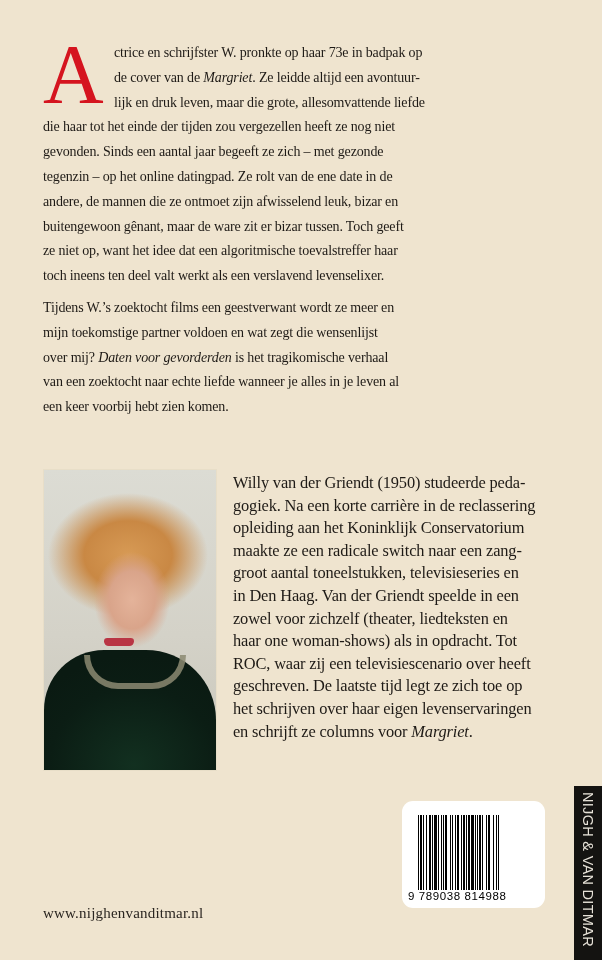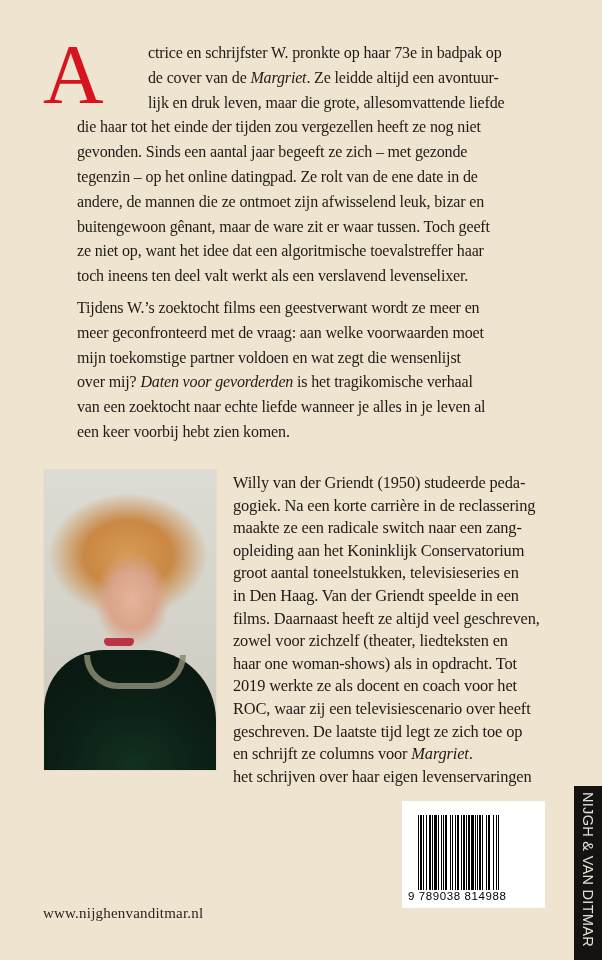--- a/index.html
+++ b/index.html
@@ -4,21 +4,21 @@
   <style>
     html, body { margin: 0; padding: 0; }
     body {
       width: 602px; height: 960px; position: relative; overflow: hidden;
       background: #efe4cf;
       font-family: "Liberation Serif", "DejaVu Serif", serif;
       color: #1e1a16;
     }
     .para {
       position: absolute; left: 43px; width: 520px;
-      font-size: 16px; line-height: 24.8px; letter-spacing: -0.15px; margin-left: 34px;
+      font-size: 14px; line-height: 24.8px; letter-spacing: -0.15px;
     }
     .para .line { display: block; white-space: nowrap; }
     #p1 { top: 41px; }
     #p2 { top: 296px; }
     .dropcap {
       position: absolute; left: 43px; top: 40px;
       font-size: 84px; line-height: 70px; color: #d5141f;
       font-family: "Liberation Serif", "DejaVu Serif", serif;
       transform: scaleX(1.0);
     }
@@ -54,20 +54,21 @@
     }
     .bio .line { display: block; white-space: nowrap; }
     .bio strong { font-weight: normal; }
     .url {
       position: absolute; left: 43px; top: 905px;
       font-size: 15px; letter-spacing: 0.2px; color: #2a2520;
     }
     .barcode-box {
       position: absolute; left: 402px; top: 801px; width: 143px; height: 107px;
       background: #ffffff;
+      border-radius: 11px;
     }
     .barcode-bars {
       position: absolute; left: 16px; top: 14px; width: 110px; height: 78px;
       display: flex; align-items: stretch;
     }
     .barcode-bars span { display: block; height: 100%; }
     .barcode-num {
       position: absolute; left: 6px; top: 89px; width: 132px;
       font-family: "Liberation Sans", "DejaVu Sans", sans-serif;
       font-size: 11.5px; line-height: 12px; color: #000; background: #fff;
@@ -89,54 +90,51 @@
 
 <div class="dropcap">A</div>
 <div class="para" id="p1">
     <span class="line indent">ctrice en schrijfster W. pronkte op haar 73e in badpak op</span>
     <span class="line indent">de cover van de <em>Margriet</em>. Ze leidde altijd een avontuur-</span>
     <span class="line indent">lijk en druk leven, maar die grote, allesomvattende liefde</span>
     <span class="line">die haar tot het einde der tijden zou vergezellen heeft ze nog niet</span>
     <span class="line">gevonden. Sinds een aantal jaar begeeft ze zich – met gezonde</span>
     <span class="line">tegenzin – op het online datingpad. Ze rolt van de ene date in de</span>
     <span class="line">andere, de mannen die ze ontmoet zijn afwisselend leuk, bizar en</span>
-    <span class="line">buitengewoon gênant, maar de ware zit er waar tussen. Toch geeft</span>
+    <span class="line">buitengewoon gênant, maar de ware zit er bizar tussen. Toch geeft</span>
     <span class="line">ze niet op, want het idee dat een algoritmische toevalstreffer haar</span>
     <span class="line">toch ineens ten deel valt werkt als een verslavend levenselixer.</span>
   </div>
 <div class="para" id="p2">
     <span class="line">Tijdens W.’s zoektocht films een geestverwant wordt ze meer en</span>
-    <span class="line">meer geconfronteerd met de vraag: aan welke voorwaarden moet</span>
     <span class="line">mijn toekomstige partner voldoen en wat zegt die wensenlijst</span>
     <span class="line">over mij? <em>Daten voor gevorderden</em> is het tragikomische verhaal</span>
     <span class="line">van een zoektocht naar echte liefde wanneer je alles in je leven al</span>
     <span class="line">een keer voorbij hebt zien komen.</span>
   </div>
 
 <div class="photo">
   <div class="body-shape"></div>
   <div class="necklace"></div>
   <div class="lips"></div>
 </div>
 
 <div class="bio">
     <span class="line"><strong>Willy van der Griendt</strong> (1950) studeerde peda-</span>
     <span class="line">gogiek. Na een korte carrière in de reclassering</span>
+    <span class="line">opleiding aan het Koninklijk Conservatorium</span>
     <span class="line">maakte ze een radicale switch naar een zang-</span>
-    <span class="line">opleiding aan het Koninklijk Conservatorium</span>
     <span class="line">groot aantal toneelstukken, televisieseries en</span>
     <span class="line">in Den Haag. Van der Griendt speelde in een</span>
-    <span class="line">films. Daarnaast heeft ze altijd veel geschreven,</span>
     <span class="line">zowel voor zichzelf (theater, liedteksten en</span>
     <span class="line">haar one woman-shows) als in opdracht. Tot</span>
-    <span class="line">2019 werkte ze als docent en coach voor het</span>
     <span class="line">ROC, waar zij een televisiescenario over heeft</span>
     <span class="line">geschreven. De laatste tijd legt ze zich toe op</span>
+    <span class="line">het schrijven over haar eigen levenservaringen</span>
     <span class="line">en schrijft ze columns voor <em>Margriet</em>.</span>
-    <span class="line">het schrijven over haar eigen levenservaringen</span>
   </div>
 
 <div class="url">www.nijghenvanditmar.nl</div>
 
 <div class="barcode-box">
   <div class="barcode-bars" id="bars">
       <span style="width: 0.95px; background: rgb(0, 0, 0);"></span>
       <span style="width: 0.95px; background: rgb(255, 255, 255);"></span>
       <span style="width: 1.9px; background: rgb(0, 0, 0);"></span>
       <span style="width: 0.95px; background: rgb(255, 255, 255);"></span>

